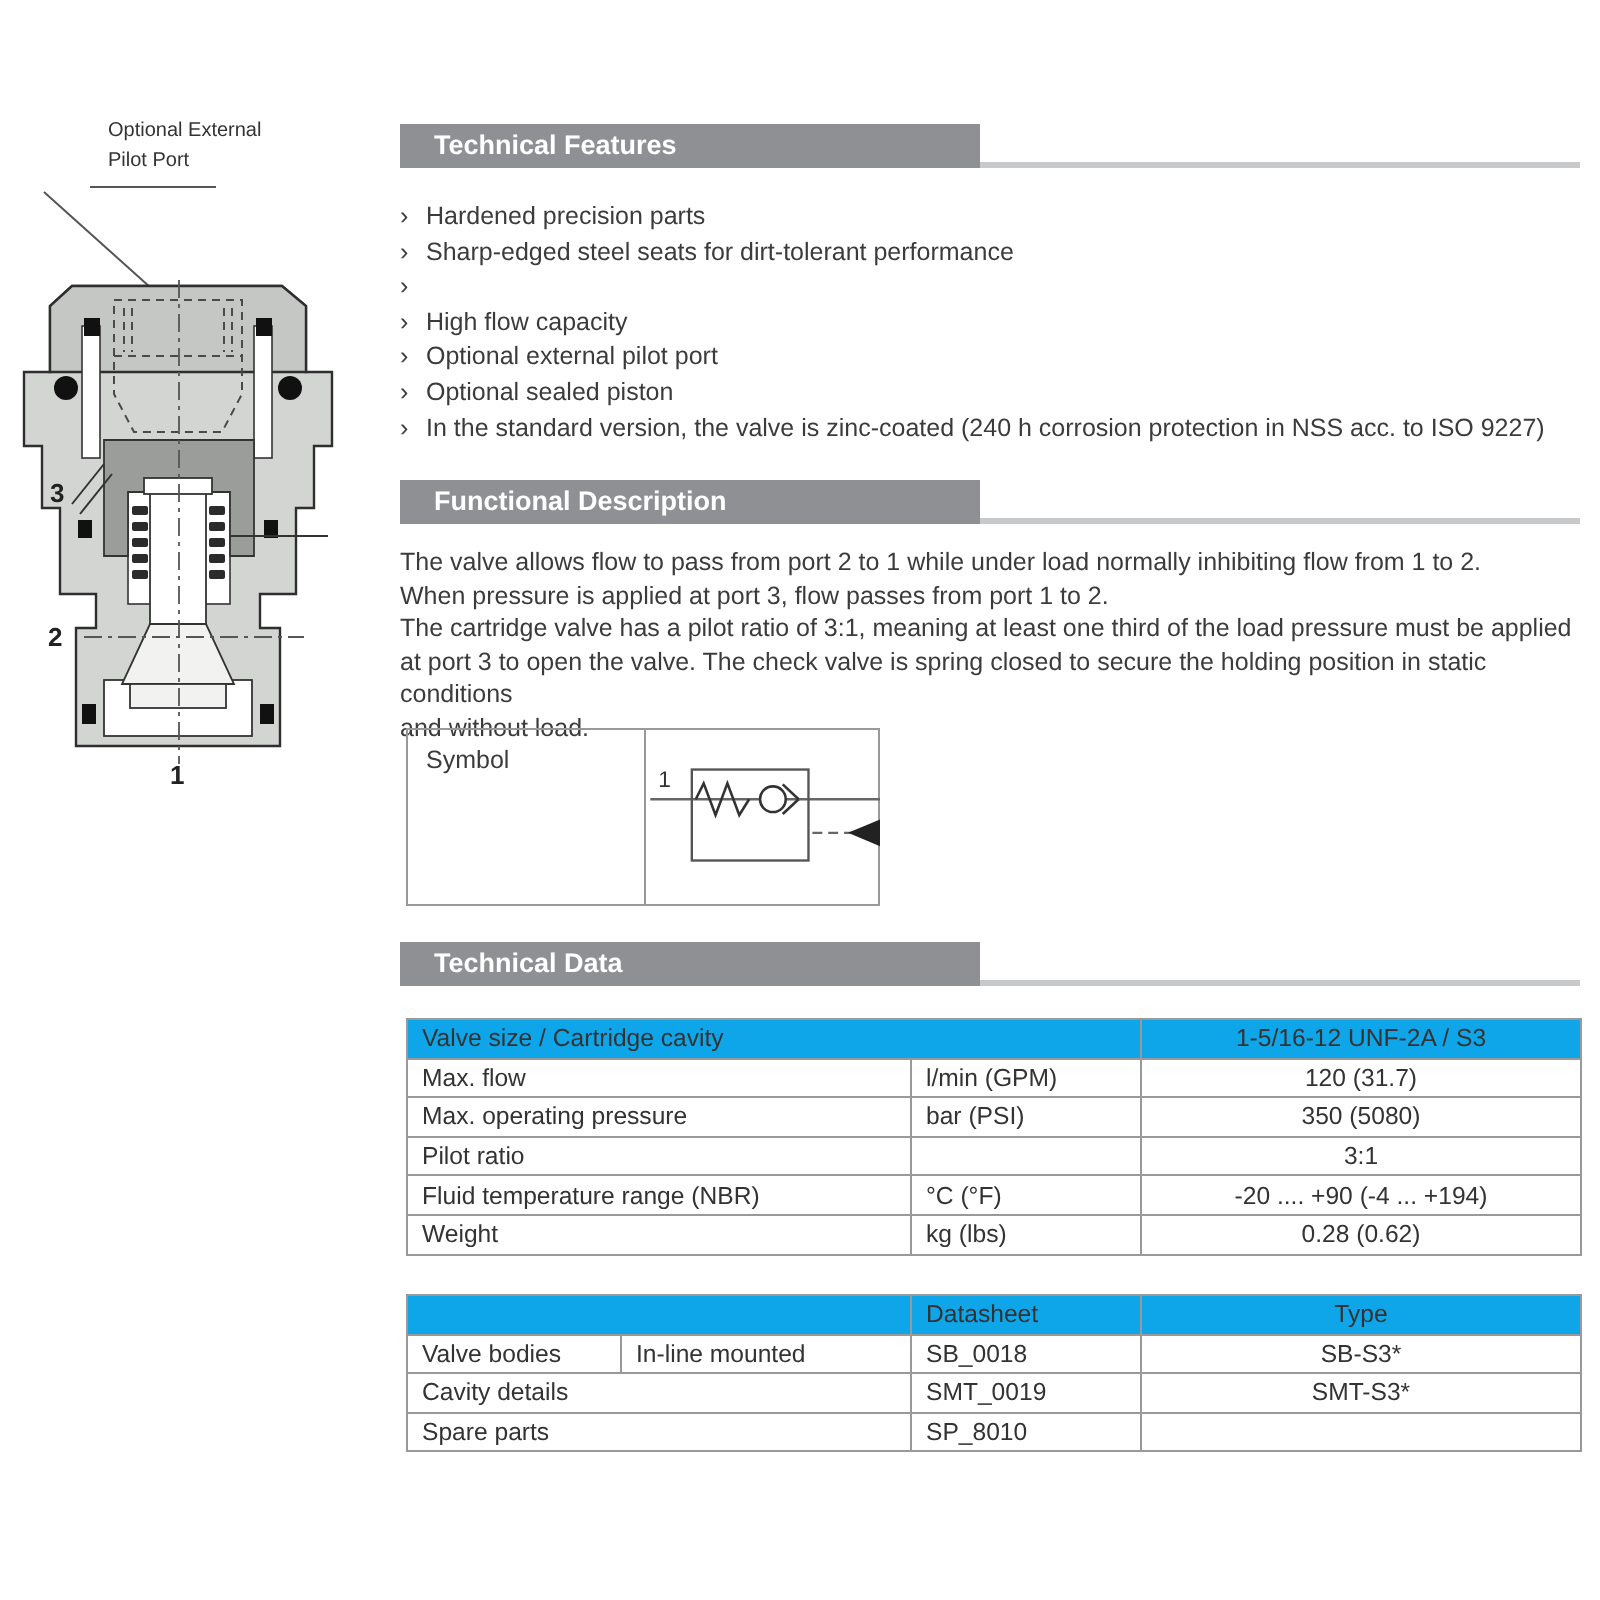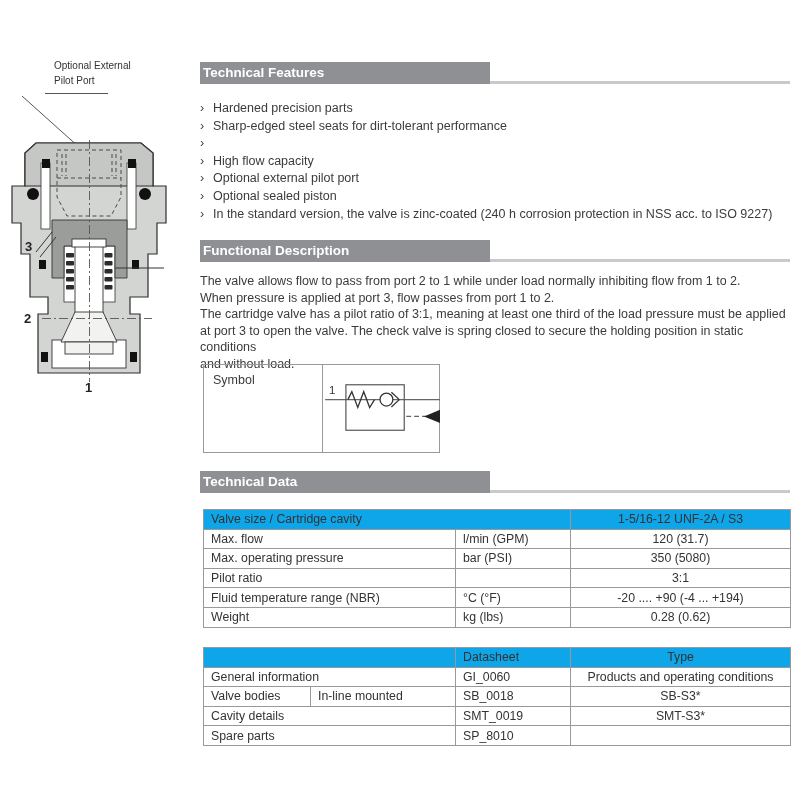--- a/index.html
+++ b/index.html
@@ -8,21 +8,21 @@
     font-family:"Liberation Sans","DejaVu Sans",sans-serif;
     color:#3b3b3b;overflow:hidden;
   }
   
   .callout{position:absolute;left:17px;top:58px;font-size:10px;line-height:15px;color:#333;margin-left:37px;}
   
   .secbar{position:absolute;left:200px;width:590px;height:22px;}
   .secbar .line{position:absolute;left:0;right:0;bottom:0;height:3px;background:#c8c9ca;}
   .secbar .fill{
     position:absolute;left:0;top:0;width:290px;height:22px;background:#8e9093;
-    color:#ffffff;font-size:13.5px;font-weight:bold;line-height:22px;padding-left:3px;
+    color:#ffffff;font-size:13.5px;font-weight:bold;line-height:22px;padding-left:17px;
     box-sizing:border-box;
   }
   
   .features{position:absolute;left:200px;top:100px;width:600px;font-size:12.5px;}
   .feat-item{display:flex;line-height:17.6px;}
   .feat-item .marker{width:13px;flex:0 0 13px;color:#3b3b3b;}
   
   .desc{position:absolute;left:200px;top:273px;width:600px;font-size:12.5px;line-height:16.5px;}
   
   .symbol-panel{
@@ -266,25 +266,20 @@
       <col style="width:115px">
       <col style="width:220px">
     </colgroup>
   <tbody>
       <tr class="head">
     <td colspan="2"></td>
     <td>Datasheet</td>
     <td class="center">Type</td>
   </tr>
   <tr>
-    <td colspan="2">General information</td>
-    <td>GI_0060</td>
-    <td class="center">Products and operating conditions</td>
-  </tr>
-  <tr>
     <td>Valve bodies</td>
     <td>In-line mounted</td>
     <td>SB_0018</td>
     <td class="center">SB-S3*</td>
   </tr>
   <tr>
     <td colspan="2">Cavity details</td>
     <td>SMT_0019</td>
     <td class="center">SMT-S3*</td>
   </tr>

